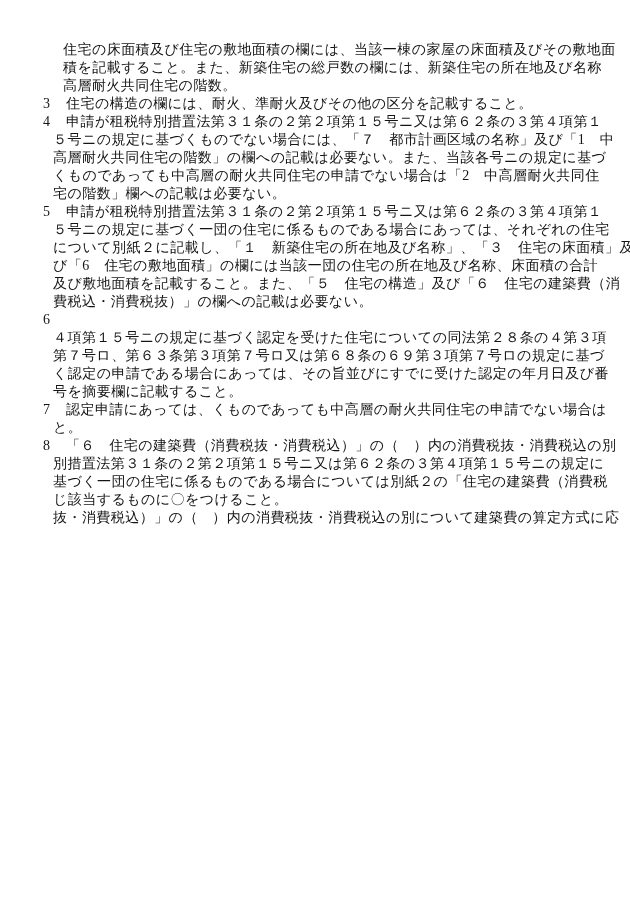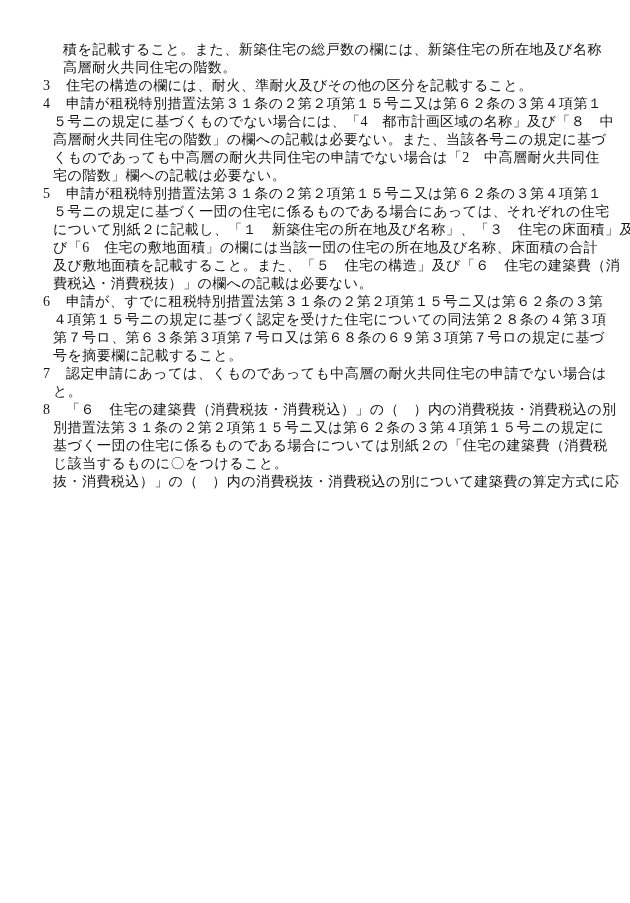--- a/index.html
+++ b/index.html
@@ -41,45 +41,47 @@
   }
   
   .line.wrap  { padding-left: 53px; }
 </style>
 </head>
 <body>
 
 <div class="page">
   <div class="text-block" id="doc">
       <div class="block">
+        <div class="line cont">住宅の床面積及び住宅の敷地面積の欄には、当該一棟の家屋の床面積及びその敷地面</div>
         <div class="line cont">積を記載すること。また、新築住宅の総戸数の欄には、新築住宅の所在地及び名称</div>
         <div class="line cont">高層耐火共同住宅の階数。</div>
       </div>
       <div class="block">
         <div class="line first"><span class="num">3</span><span>住宅の構造の欄には、耐火、準耐火及びその他の区分を記載すること。</span></div>
       </div>
       <div class="block">
         <div class="line first"><span class="num">4</span><span>申請が租税特別措置法第３１条の２第２項第１５号ニ又は第６２条の３第４項第１</span></div>
-        <div class="line wrap">５号ニの規定に基づくものでない場合には、「4　都市計画区域の名称」及び「８　中</div>
+        <div class="line wrap">５号ニの規定に基づくものでない場合には、「７　都市計画区域の名称」及び「1　中</div>
         <div class="line wrap">高層耐火共同住宅の階数」の欄への記載は必要ない。また、当該各号ニの規定に基づ</div>
         <div class="line wrap">くものであっても中高層の耐火共同住宅の申請でない場合は「2　中高層耐火共同住</div>
         <div class="line wrap">宅の階数」欄への記載は必要ない。</div>
       </div>
       <div class="block">
         <div class="line first"><span class="num">5</span><span>申請が租税特別措置法第３１条の２第２項第１５号ニ又は第６２条の３第４項第１</span></div>
         <div class="line wrap">５号ニの規定に基づく一団の住宅に係るものである場合にあっては、それぞれの住宅</div>
         <div class="line wrap">について別紙２に記載し、「１　新築住宅の所在地及び名称」、「３　住宅の床面積」及</div>
         <div class="line wrap">び「6　住宅の敷地面積」の欄には当該一団の住宅の所在地及び名称、床面積の合計</div>
         <div class="line wrap">及び敷地面積を記載すること。また、「５　住宅の構造」及び「６　住宅の建築費（消</div>
         <div class="line wrap">費税込・消費税抜）」の欄への記載は必要ない。</div>
       </div>
       <div class="block">
-        <div class="line first"><span class="num">6</span><span>申請が、すでに租税特別措置法第３１条の２第２項第１５号ニ又は第６２条の３第</span></div>
+        <div class="line first"><span class="num">6</span></div>
         <div class="line wrap">４項第１５号ニの規定に基づく認定を受けた住宅についての同法第２８条の４第３項</div>
         <div class="line wrap">第７号ロ、第６３条第３項第７号ロ又は第６８条の６９第３項第７号ロの規定に基づ</div>
+        <div class="line wrap">く認定の申請である場合にあっては、その旨並びにすでに受けた認定の年月日及び番</div>
         <div class="line wrap">号を摘要欄に記載すること。</div>
       </div>
       <div class="block">
         <div class="line first"><span class="num">7</span><span>認定申請にあっては、くものであっても中高層の耐火共同住宅の申請でない場合は</span></div>
         <div class="line wrap">と。</div>
       </div>
       <div class="block">
         <div class="line first"><span class="num">8</span><span>「６　住宅の建築費（消費税抜・消費税込）」の（　）内の消費税抜・消費税込の別</span></div>
         <div class="line wrap">別措置法第３１条の２第２項第１５号ニ又は第６２条の３第４項第１５号ニの規定に</div>
         <div class="line wrap">基づく一団の住宅に係るものである場合については別紙２の「住宅の建築費（消費税</div>

